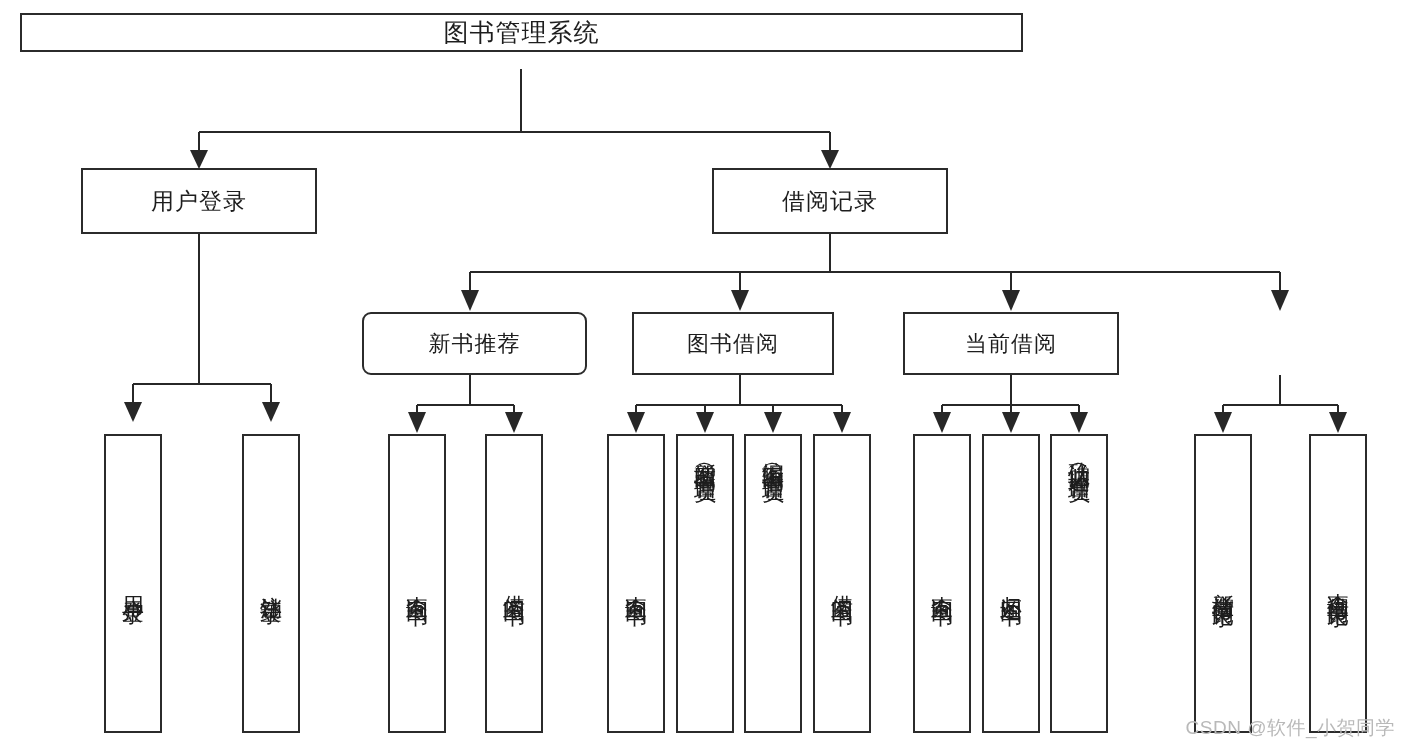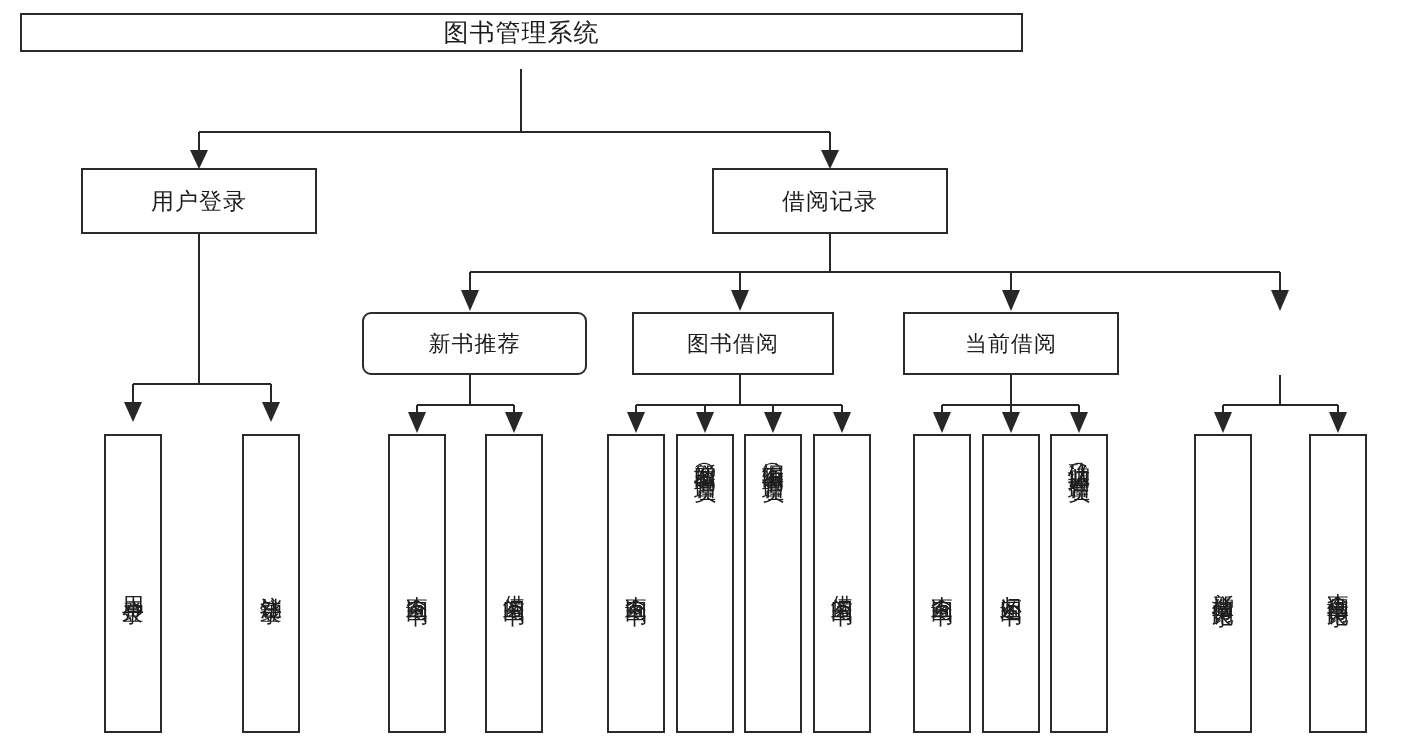--- a/index.html
+++ b/index.html
@@ -238,14 +238,15 @@
   </div>
 
   <div class="node v-node center" style="left:1194px; top:434px; width:58px; height:299px;">
     <span class="label">新增借阅记录</span>
   </div>
 
   <div class="node v-node center" style="left:1309px; top:434px; width:58px; height:299px;">
     <span class="label">查询借阅记录</span>
   </div>
 
+  <div id="watermark">CSDN @软件_小贺同学</div>
 
 </div>
 
 </body></html>

